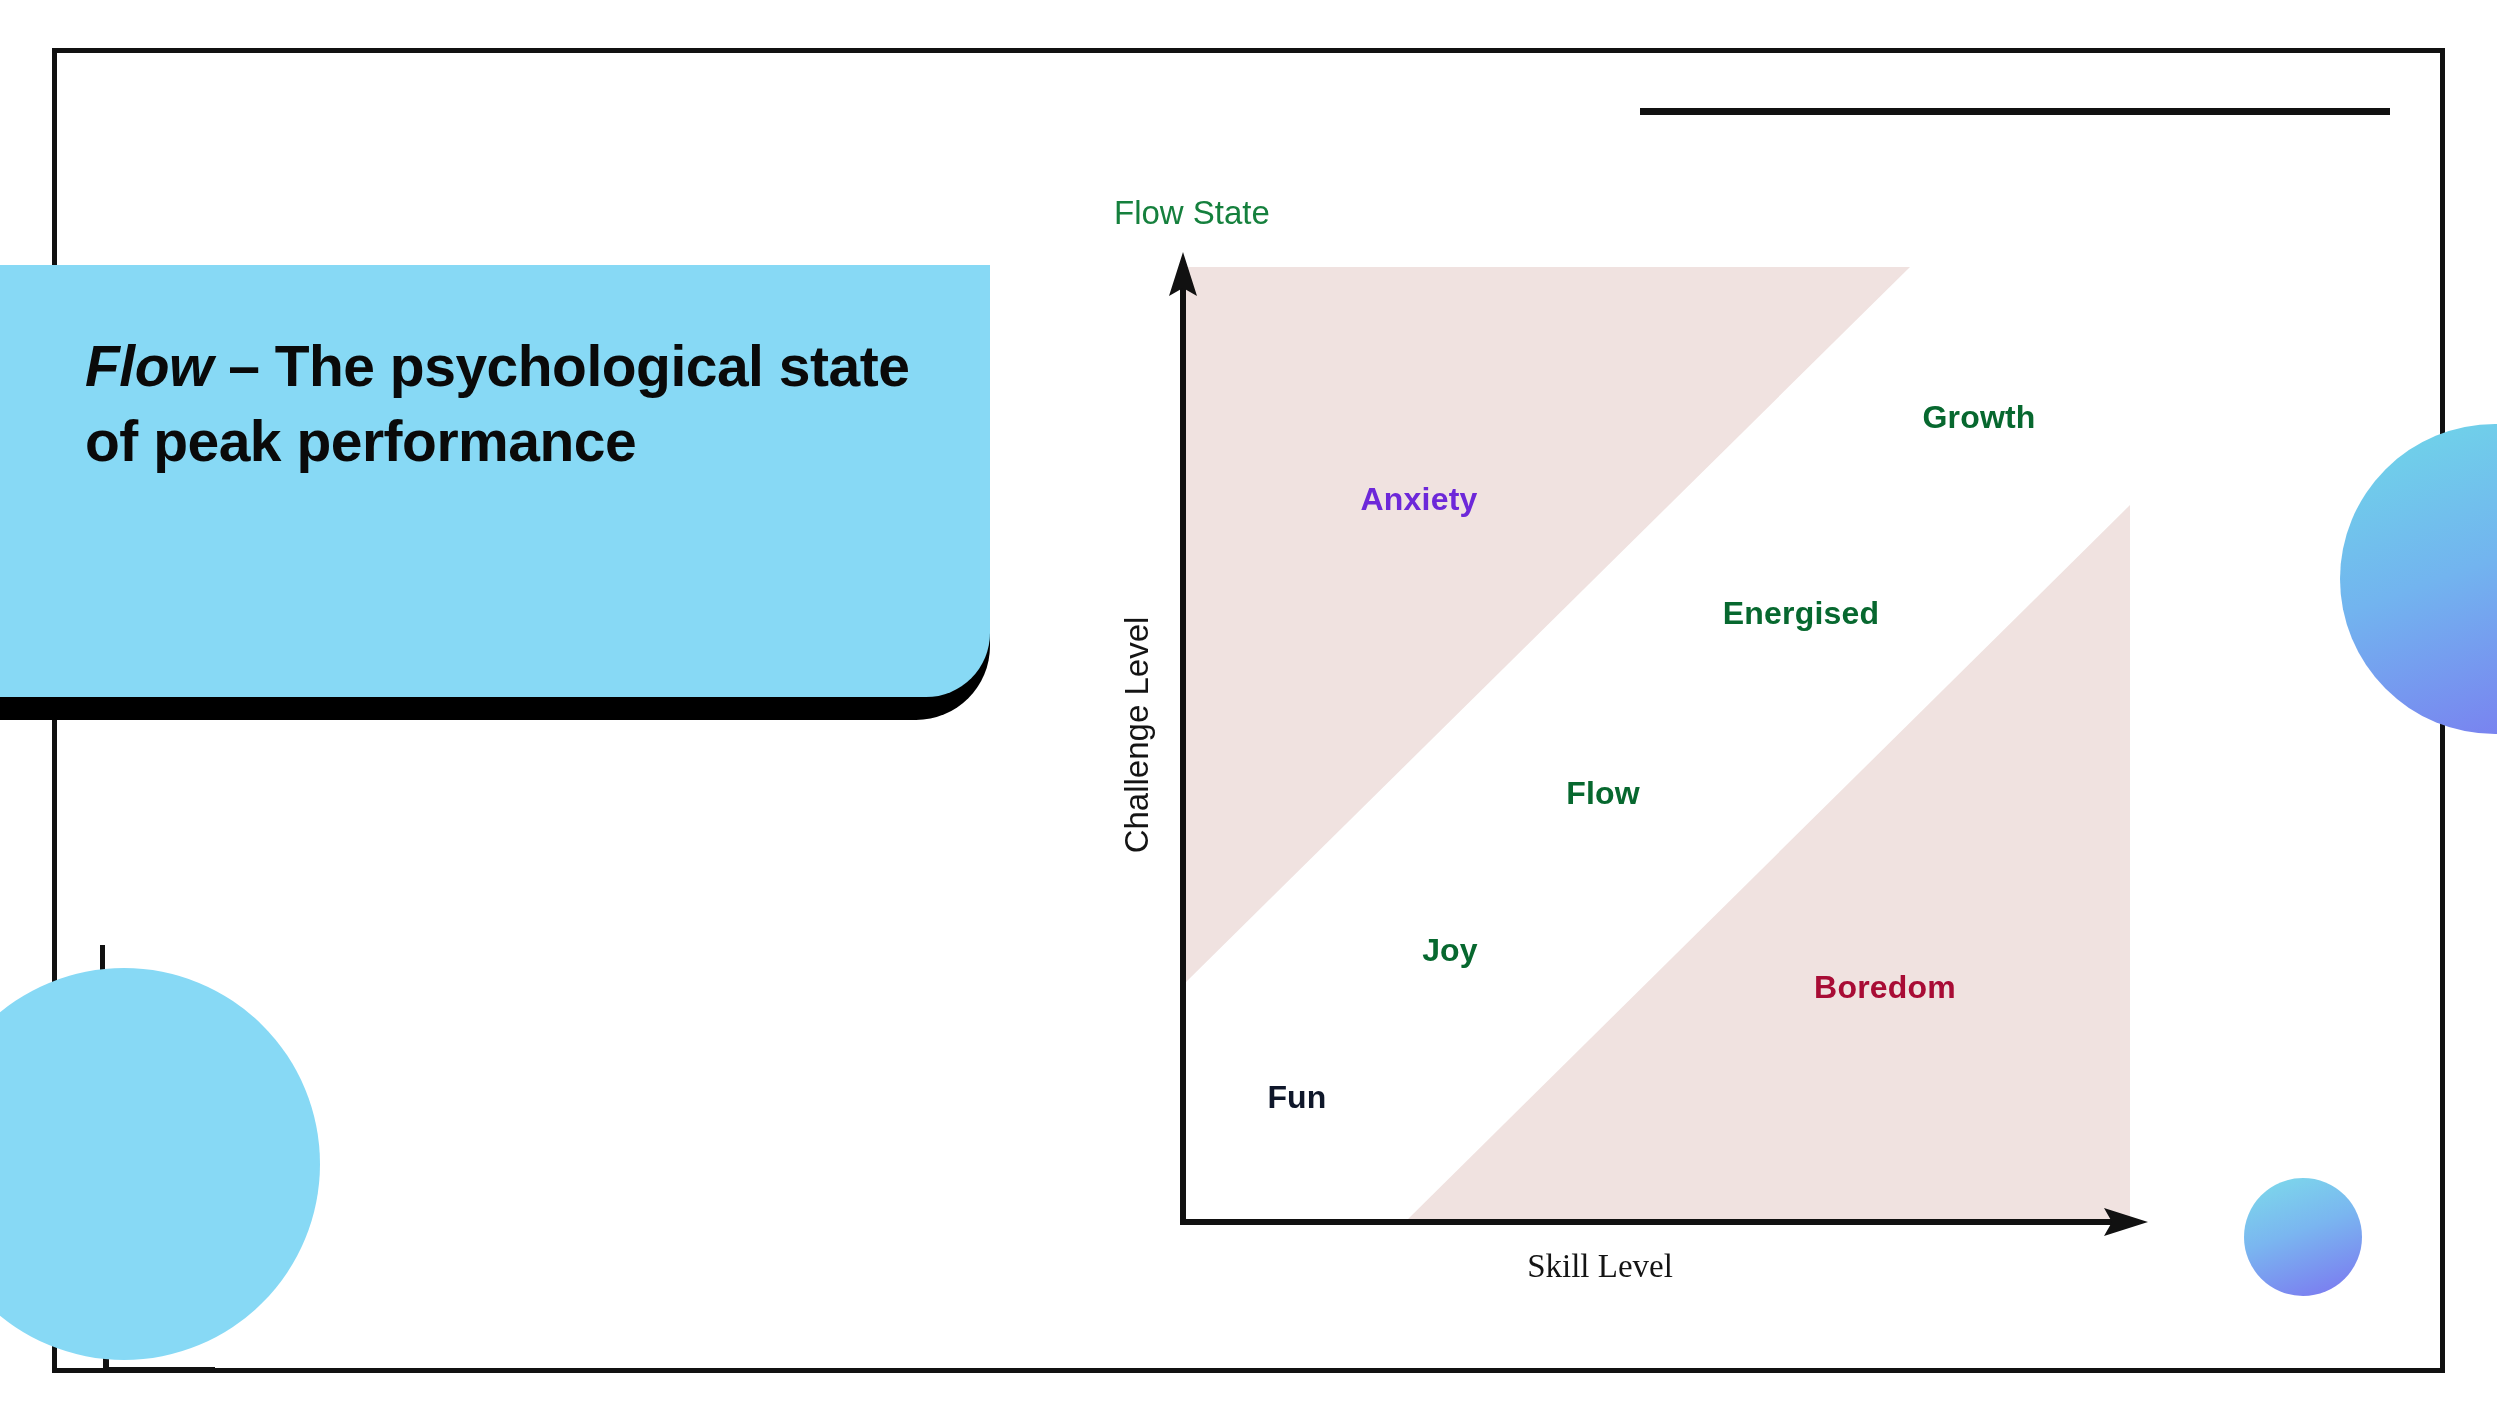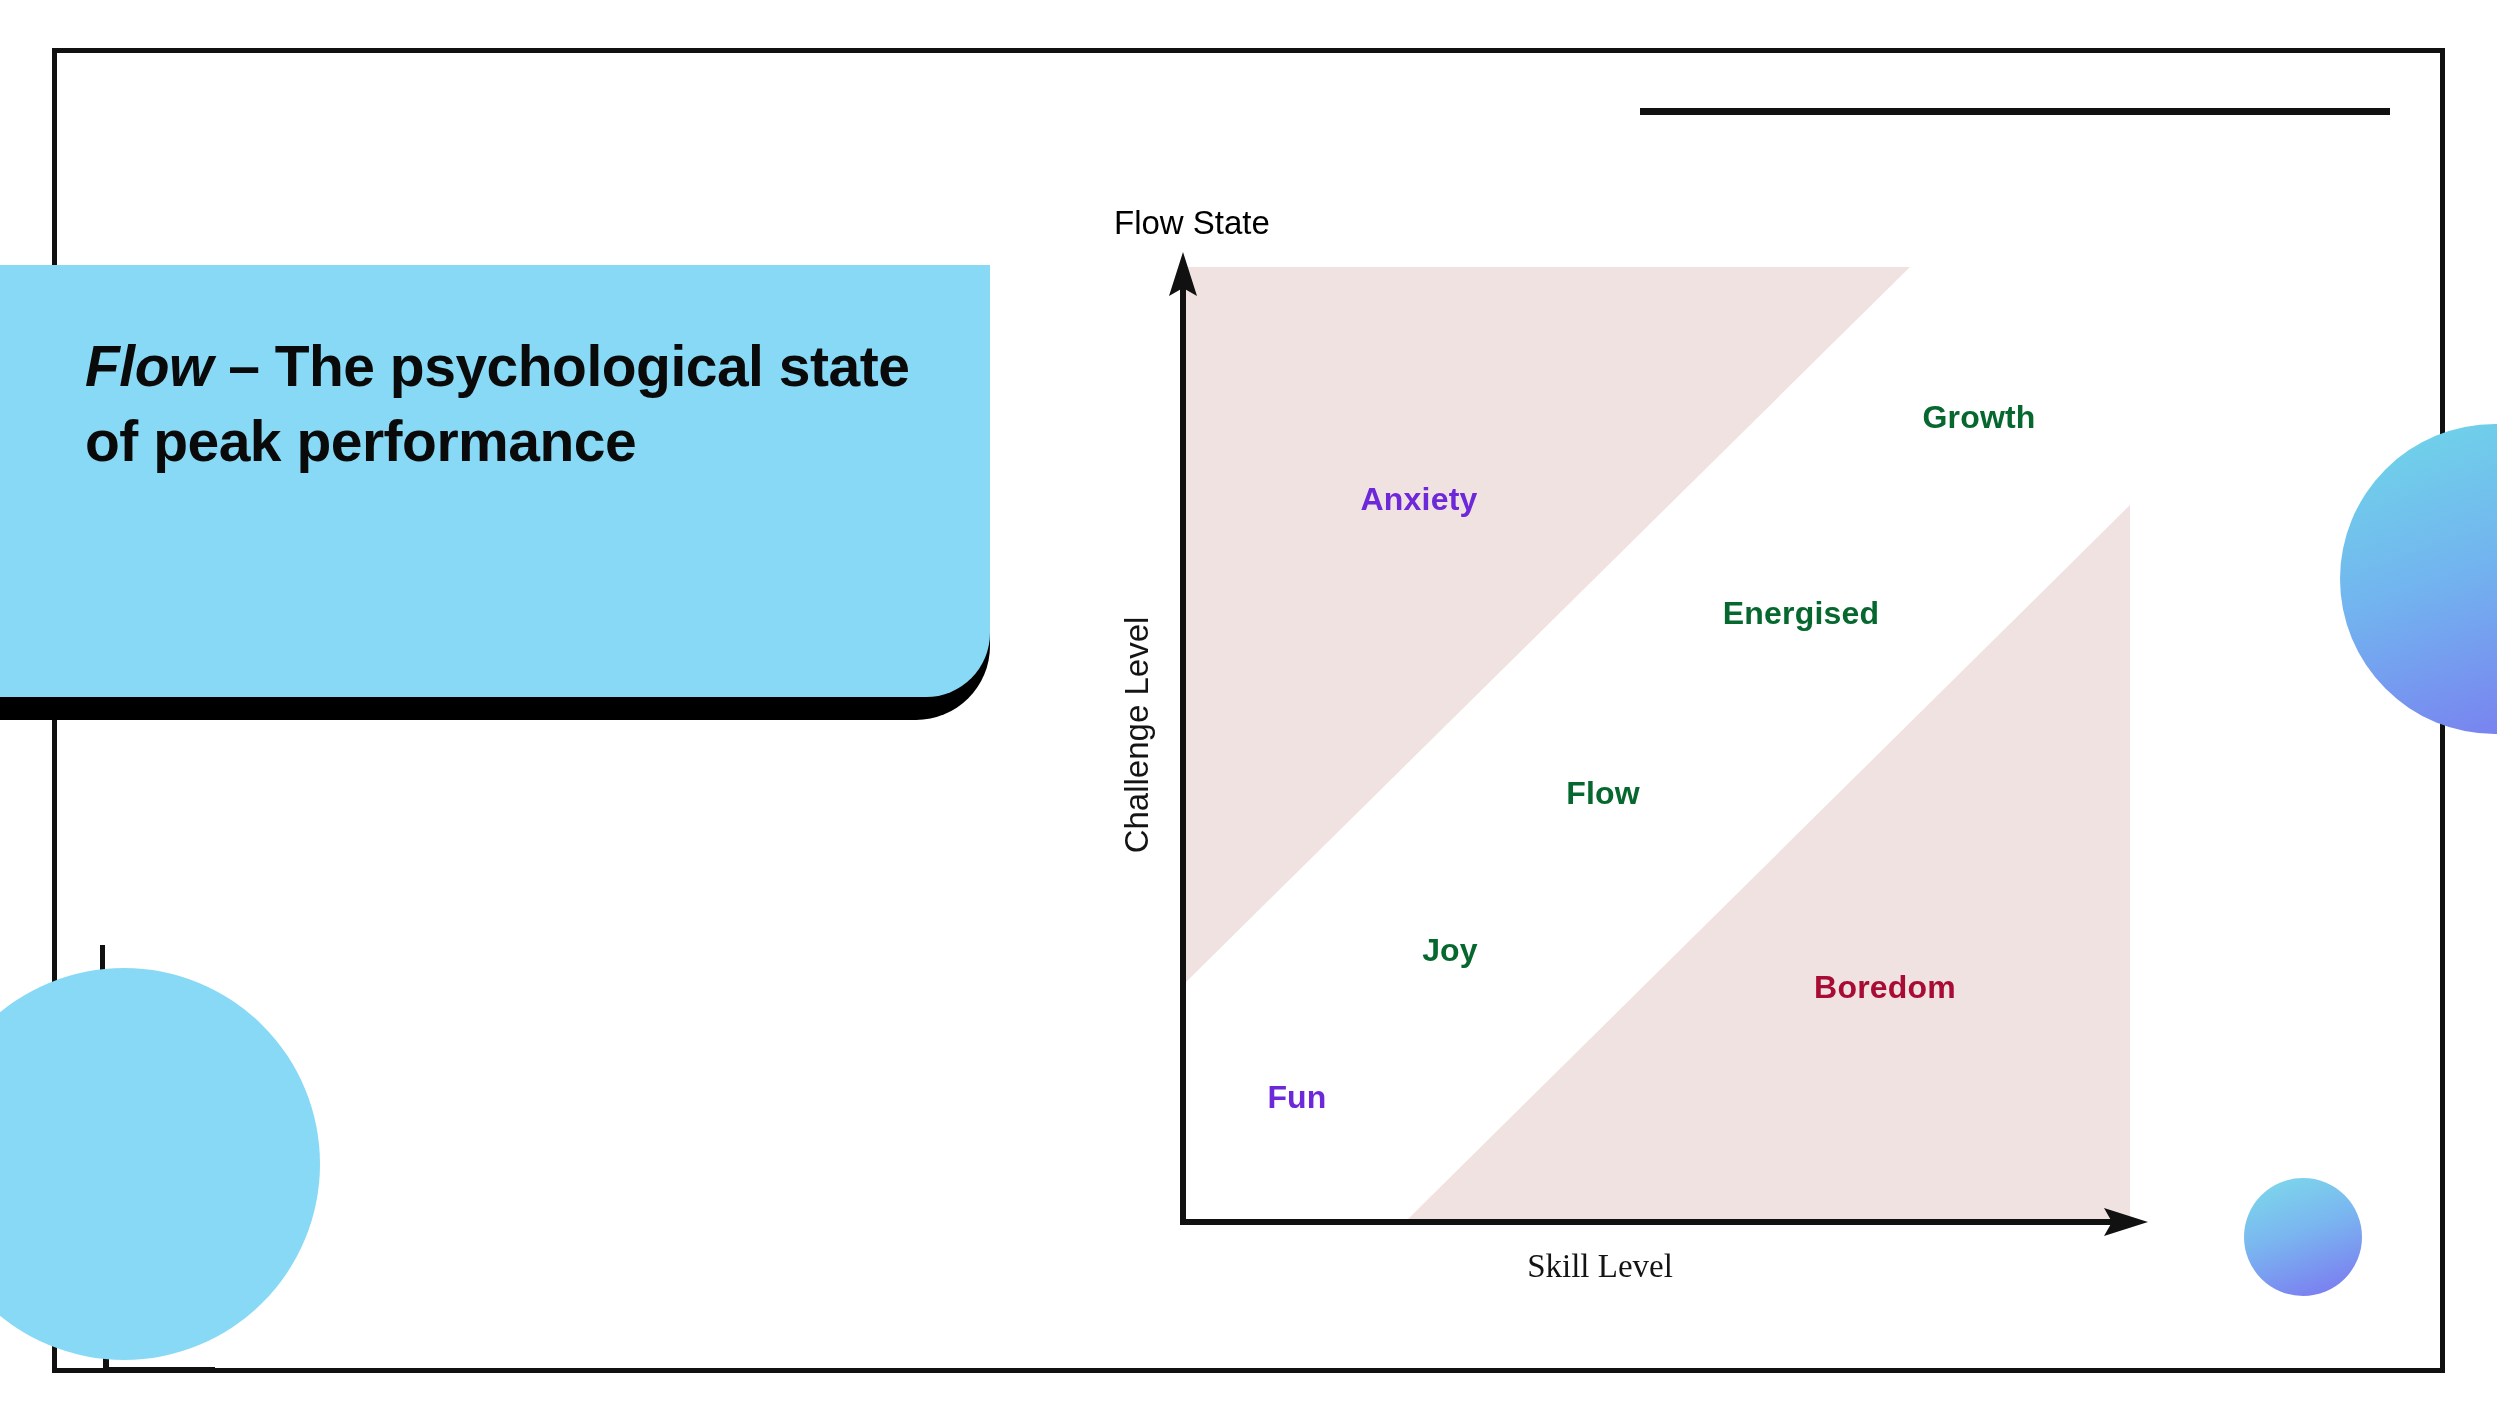--- a/index.html
+++ b/index.html
@@ -137,23 +137,23 @@
     top: 0;
     width: 2497px;
     height: 1426px;
   }
 
   .chart svg { display: block; }
 
   .chart-title {
     position: absolute;
     left: 1114px;
-    top: 204px;
+    top: 194px;
     font-size: 33px;
-    color: #000000;
+    color: #15803d;
     white-space: nowrap;
   }
 
   .axis-label-x {
     position: absolute;
     left: 1600px;
     top: 1248px;
     font-size: 33px;
     color: #141414;
     white-space: nowrap;
@@ -227,17 +227,17 @@
     <div class="zone-label" style="left:1979px; top:417px; color:#07682f;">Growth</div>
 
     <div class="zone-label" style="left:1801px; top:613px; color:#07682f;">Energised</div>
 
     <div class="zone-label" style="left:1603px; top:793px; color:#07682f;">Flow</div>
 
     <div class="zone-label" style="left:1450px; top:950px; color:#07682f;">Joy</div>
 
     <div class="zone-label" style="left:1885px; top:987px; color:#a80c35;">Boredom</div>
 
-    <div class="zone-label" style="left:1297px; top:1097px; color:#6d28d9;">Fun</div>
+    <div class="zone-label" style="left:1297px; top:1097px; color:#0f172a;">Fun</div>
 
   </div>
 
 </div>
 
 </body></html>

